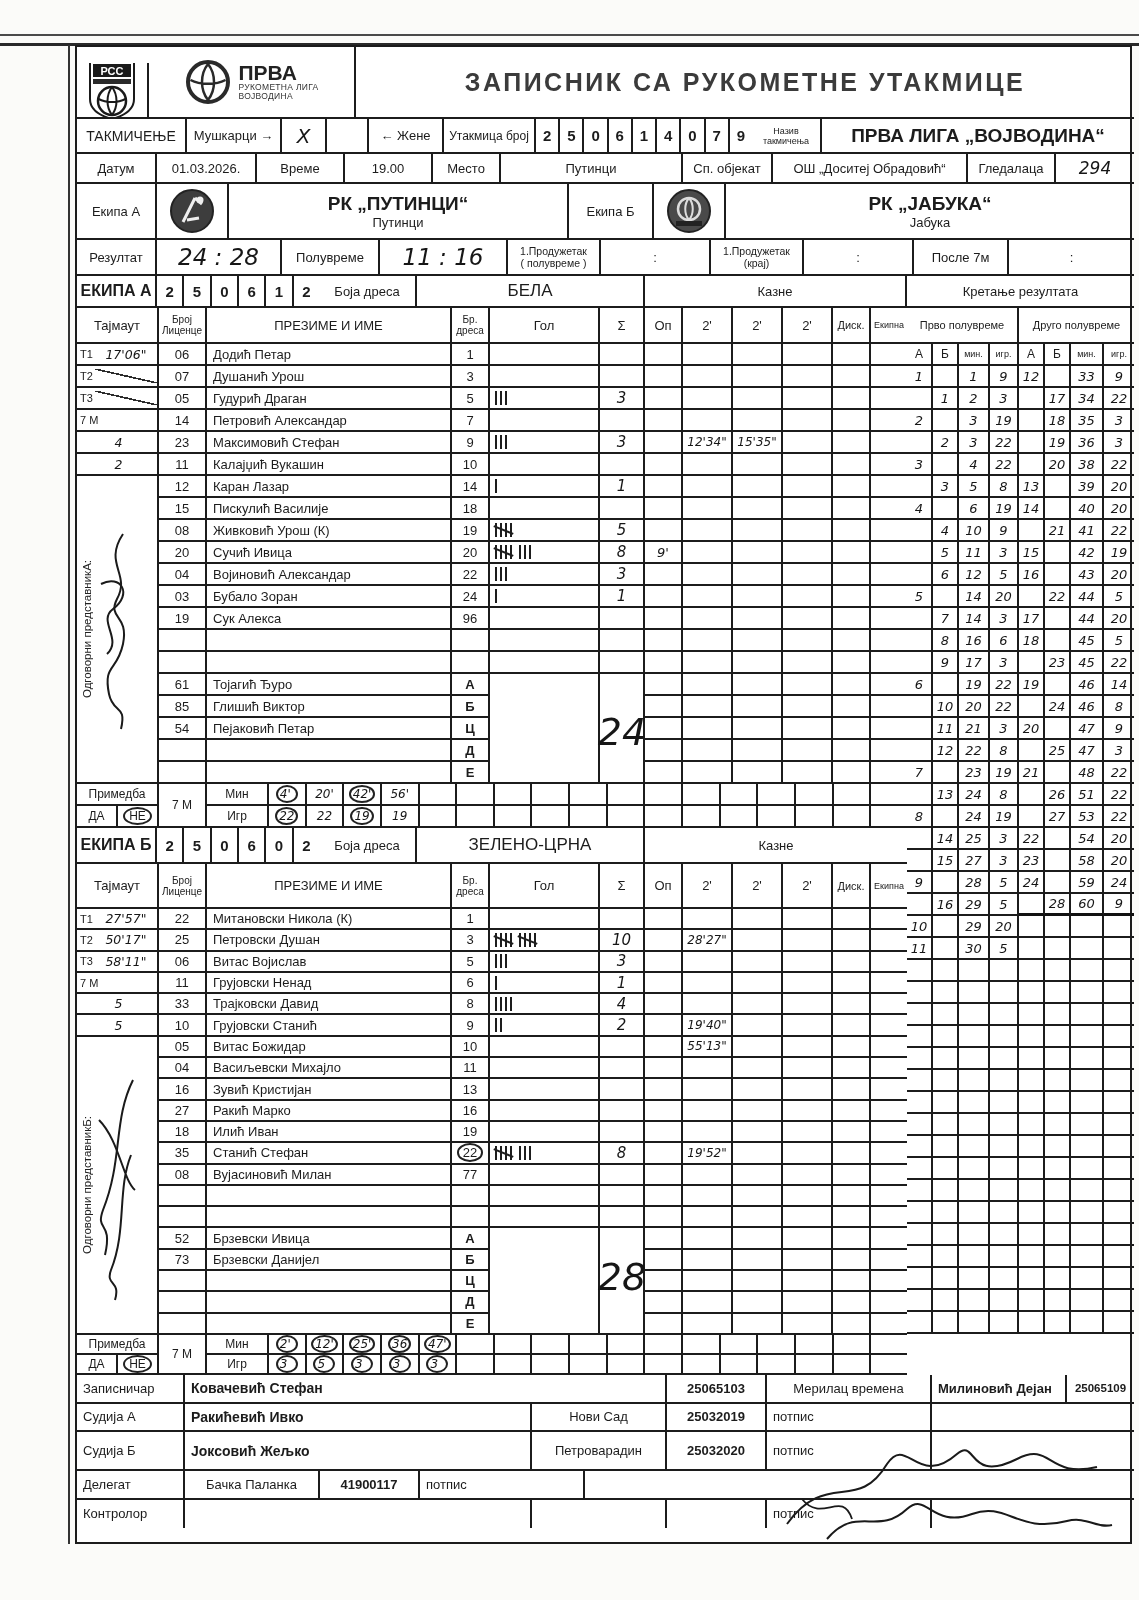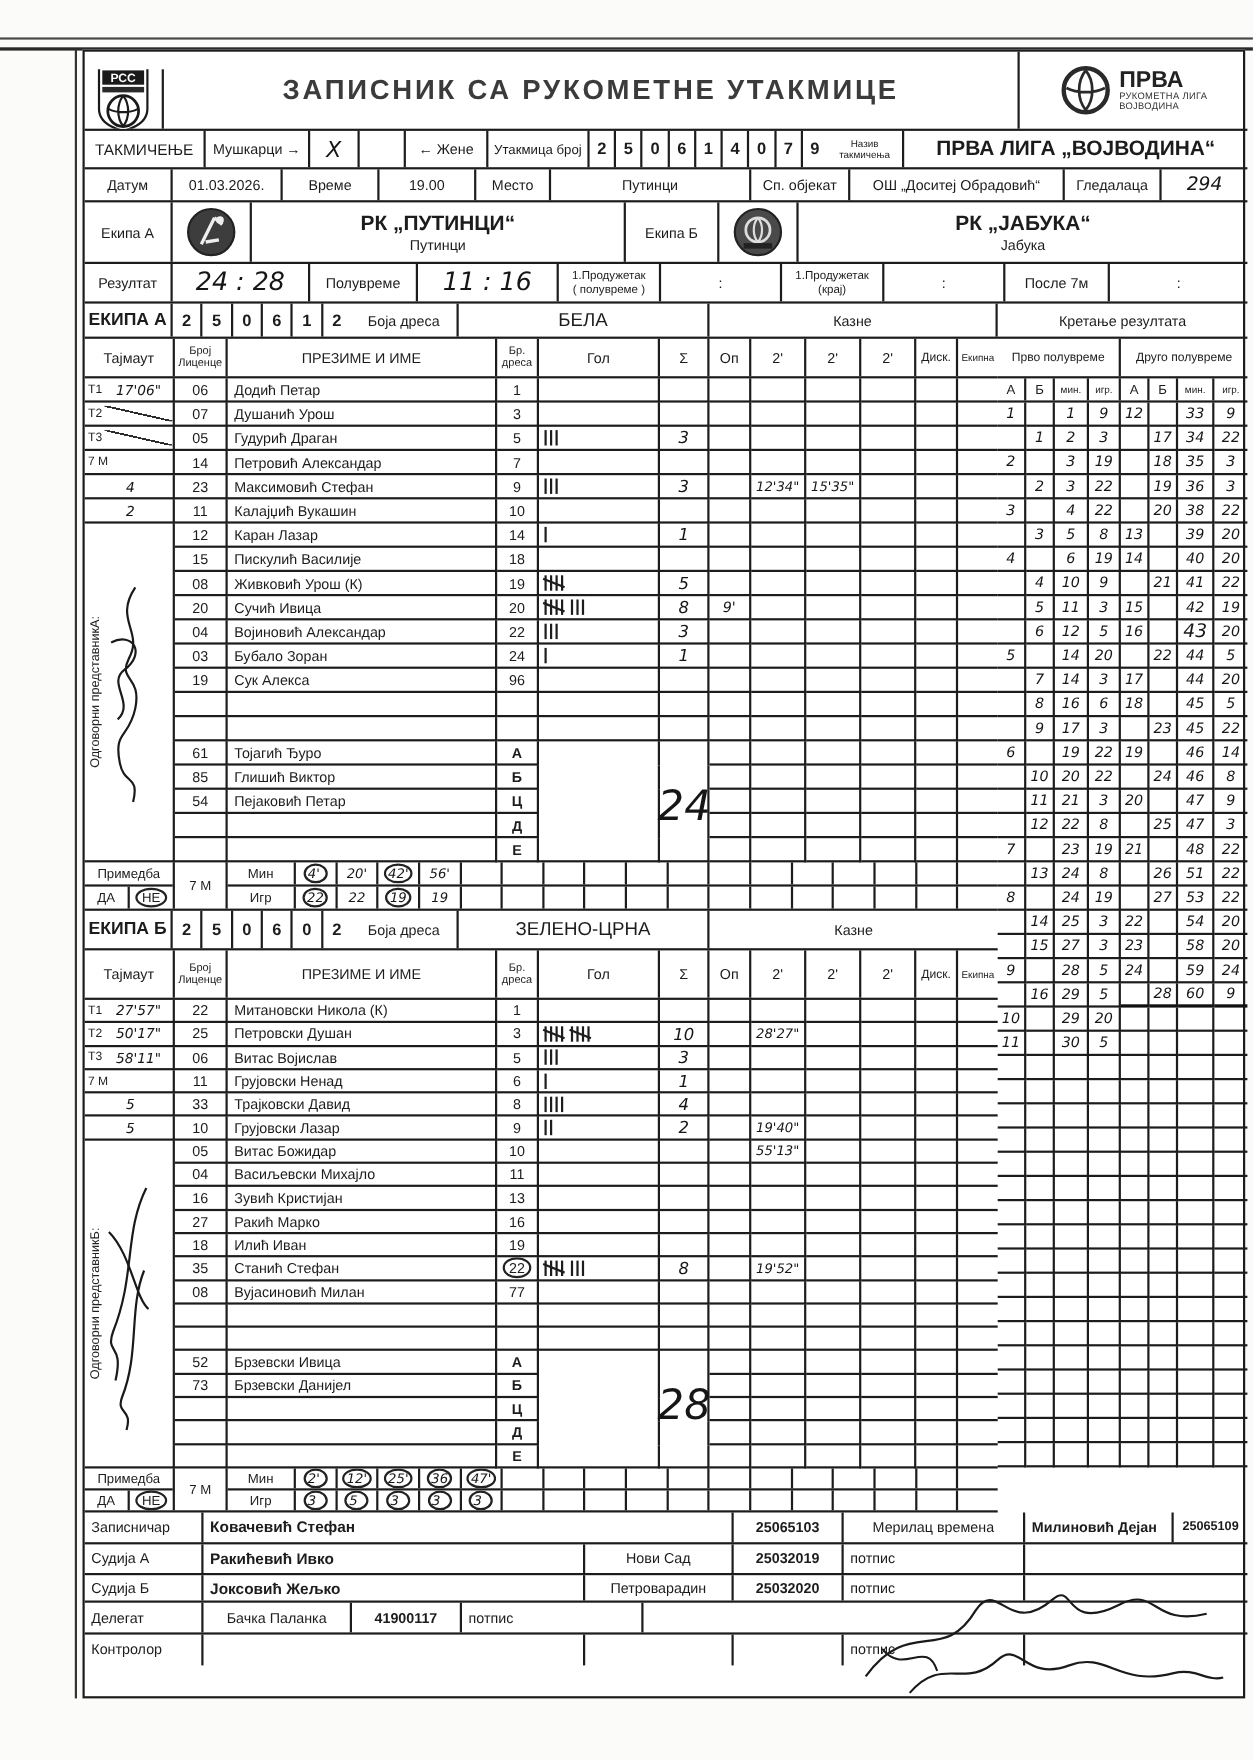--- a/index.html
+++ b/index.html
@@ -46,33 +46,33 @@
       <div class="cell rssbox">
         <svg width="52" height="62" viewBox="0 0 52 62">
           <path d="M4 2 H48 V40 Q48 54 26 60 Q4 54 4 40 Z" fill="#fff" stroke="#1a1a1a" stroke-width="2"></path>
           <rect x="7" y="5" width="38" height="13" fill="#1a1a1a"></rect>
           <text x="26" y="15.5" font-size="11" font-weight="bold" fill="#fff" text-anchor="middle" font-family="Liberation Sans,sans-serif">РСС</text>
           <rect x="7" y="20" width="38" height="5" fill="#2a2a2a"></rect>
           <circle cx="26" cy="42" r="14" fill="none" stroke="#1a1a1a" stroke-width="2.5"></circle>
           <path d="M26 28 C20 36 20 48 26 56 M26 28 C32 36 32 48 26 56 M12.5 40 C20 44 32 44 39.5 40" fill="none" stroke="#1a1a1a" stroke-width="2"></path>
         </svg>
       </div>
-      <div class="cell" style="flex:1;">
-        <span class="title">ЗАПИСНИК СА РУКОМЕТНЕ УТАКМИЦЕ</span>
-      </div>
       <div class="cell leaguebox">
         <svg width="48" height="48" viewBox="0 0 48 48" style="margin-right:6px;">
           <circle cx="24" cy="24" r="20" fill="none" stroke="#2a2a2a" stroke-width="4"></circle>
           <path d="M24 6 C16 16 16 32 24 42 M24 6 C32 16 32 32 24 42 M6.5 22 C16 27 32 27 41.5 22" fill="none" stroke="#2a2a2a" stroke-width="2.5"></path>
         </svg>
         <div style="text-align:left;">
           <div class="lg-name">ПРВА</div>
           <div class="lg-sub">РУКОМЕТНА ЛИГА</div>
           <div class="lg-sub">ВОЈВОДИНА</div>
         </div>
+      </div>
+      <div class="cell" style="flex:1;">
+        <span class="title">ЗАПИСНИК СА РУКОМЕТНЕ УТАКМИЦЕ</span>
       </div>
     </div>
 
     <div class="row" style="top:72px;height:35px;">
       <div class="cell lab" style="width:110px;font-size:14px;">ТАКМИЧЕЊЕ</div>
       <div class="cell lab" style="width:95px;">
         <span>Мушкарци</span>&nbsp;<span>→</span>
       </div>
       <div class="cell hw" style="width:45px;font-size:20px;">X</div>
       <div class="cell" style="width:42px;"></div>
@@ -759,21 +759,21 @@
           <div class="cell hw" style="width: 45px; flex: 0 0 45px; font-size: 15px; border-bottom: 2px solid rgb(28, 28, 28);">4</div>
           <div class="cell hw" style="width: 38px; flex: 0 0 38px; font-size: 13px; border-bottom: 2px solid rgb(28, 28, 28);"></div>
           <div class="cell hw" style="width: 50px; flex: 0 0 50px; font-size: 12px; border-bottom: 2px solid rgb(28, 28, 28);"></div>
           <div class="cell hw" style="width: 50px; flex: 0 0 50px; font-size: 12px; border-bottom: 2px solid rgb(28, 28, 28);"></div>
           <div class="cell hw" style="width: 50px; flex: 0 0 50px; border-bottom: 2px solid rgb(28, 28, 28);"></div>
           <div class="cell " style="width: 38px; flex: 0 0 38px; border-bottom: 2px solid rgb(28, 28, 28);"></div>
           <div class="cell " style="width: 36px; flex: 0 0 36px; border-right: none; border-bottom: 2px solid rgb(28, 28, 28);"></div>
         </div>
         <div style="display: flex; height: 21.3px; box-sizing: border-box;">
           <div class="cell lab" style="width: 48px; flex: 0 0 48px; border-bottom: 2px solid rgb(28, 28, 28);">10</div>
-          <div class="cell lab left" style="width: 245px; flex: 0 0 245px; border-bottom: 2px solid rgb(28, 28, 28);">Грујовски Лазар</div>
+          <div class="cell lab left" style="width: 245px; flex: 0 0 245px; border-bottom: 2px solid rgb(28, 28, 28);">Грујовски Станић</div>
           <div class="cell lab" style="width: 38px; flex: 0 0 38px; border-bottom: 2px solid rgb(28, 28, 28);">9</div>
           <div class="cell goalcell" style="width: 110px; flex: 0 0 110px; border-bottom: 2px solid rgb(28, 28, 28);">
             <span style="display: inline-flex; align-items: center;">
               <span class="tgroup">
                 <span class="tbar"></span>
                 <span class="tbar"></span>
               </span>
             </span>
           </div>
           <div class="cell hw" style="width: 45px; flex: 0 0 45px; font-size: 15px; border-bottom: 2px solid rgb(28, 28, 28);">2</div>
@@ -1198,21 +1198,21 @@
           <div class="cell hw" style="width: 33px; flex: 0 0 33px; font-size: 13px; border-bottom: 2px solid rgb(28, 28, 28);">42</div>
           <div class="cell hw" style="width: 30px; flex: 0 0 30px; font-size: 13px; border-bottom: 2px solid rgb(28, 28, 28); border-right: none;">19</div>
         </div>
         <div style="display: flex; height: 22px; box-sizing: border-box;">
           <div class="cell hw" style="width: 26px; flex: 0 0 26px; font-size: 13px; border-bottom: 2px solid rgb(28, 28, 28);"></div>
           <div class="cell hw" style="width: 26px; flex: 0 0 26px; font-size: 13px; border-bottom: 2px solid rgb(28, 28, 28);">6</div>
           <div class="cell hw" style="width: 31px; flex: 0 0 31px; font-size: 13px; border-bottom: 2px solid rgb(28, 28, 28);">12</div>
           <div class="cell hw" style="width: 29px; flex: 0 0 29px; font-size: 13px; border-bottom: 2px solid rgb(28, 28, 28);">5</div>
           <div class="cell hw" style="width: 26px; flex: 0 0 26px; font-size: 13px; border-bottom: 2px solid rgb(28, 28, 28);">16</div>
           <div class="cell hw" style="width: 26px; flex: 0 0 26px; font-size: 13px; border-bottom: 2px solid rgb(28, 28, 28);"></div>
-          <div class="cell hw" style="width: 33px; flex: 0 0 33px; font-size: 17px; border-bottom: 2px solid rgb(28, 28, 28);">43</div>
+          <div class="cell hw" style="width: 33px; flex: 0 0 33px; font-size: 13px; border-bottom: 2px solid rgb(28, 28, 28);">43</div>
           <div class="cell hw" style="width: 30px; flex: 0 0 30px; font-size: 13px; border-bottom: 2px solid rgb(28, 28, 28); border-right: none;">20</div>
         </div>
         <div style="display: flex; height: 22px; box-sizing: border-box;">
           <div class="cell hw" style="width: 26px; flex: 0 0 26px; font-size: 13px; border-bottom: 2px solid rgb(28, 28, 28);">5</div>
           <div class="cell hw" style="width: 26px; flex: 0 0 26px; font-size: 13px; border-bottom: 2px solid rgb(28, 28, 28);"></div>
           <div class="cell hw" style="width: 31px; flex: 0 0 31px; font-size: 13px; border-bottom: 2px solid rgb(28, 28, 28);">14</div>
           <div class="cell hw" style="width: 29px; flex: 0 0 29px; font-size: 13px; border-bottom: 2px solid rgb(28, 28, 28);">20</div>
           <div class="cell hw" style="width: 26px; flex: 0 0 26px; font-size: 13px; border-bottom: 2px solid rgb(28, 28, 28);"></div>
           <div class="cell hw" style="width: 26px; flex: 0 0 26px; font-size: 13px; border-bottom: 2px solid rgb(28, 28, 28);">22</div>
           <div class="cell hw" style="width: 33px; flex: 0 0 33px; font-size: 13px; border-bottom: 2px solid rgb(28, 28, 28);">44</div>
@@ -1560,21 +1560,21 @@
           <div class="cell " style="width: 67px; flex: 0 0 67px; font-weight: bold; font-size: 11.5px; border-right: none;">25065109</div>
         </div>
         <div style="display: flex; height: 28.5px; box-sizing: border-box; border-bottom: 2px solid rgb(28, 28, 28);">
           <div class="cell lab left" style="width: 108px; flex: 0 0 108px; border-bottom: none;">Судија А</div>
           <div class="cell left" style="width: 347px; flex: 0 0 347px; font-weight: bold; font-size: 14px;">Ракићевић Ивко</div>
           <div class="cell lab" style="width: 135px; flex: 0 0 135px;">Нови Сад</div>
           <div class="cell " style="width: 100px; flex: 0 0 100px; font-weight: bold; font-size: 13px;">25032019</div>
           <div class="cell lab left" style="width: 165px; flex: 0 0 165px;">потпис</div>
           <div class="cell " style="width: 202px; flex: 0 0 202px; border-right: none; border-bottom: none;"></div>
         </div>
-        <div style="display: flex; height: 25px; box-sizing: border-box; border-bottom: 2px solid rgb(28, 28, 28);">
+        <div style="display: flex; height: 39px; box-sizing: border-box; border-bottom: 2px solid rgb(28, 28, 28);">
           <div class="cell lab left" style="width: 108px; flex: 0 0 108px; border-bottom: none;">Судија Б</div>
           <div class="cell left" style="width: 347px; flex: 0 0 347px; font-weight: bold; font-size: 14px;">Јоксовић Жељко</div>
           <div class="cell lab" style="width: 135px; flex: 0 0 135px;">Петроварадин</div>
           <div class="cell " style="width: 100px; flex: 0 0 100px; font-weight: bold; font-size: 13px;">25032020</div>
           <div class="cell lab left" style="width: 165px; flex: 0 0 165px;">потпис</div>
           <div class="cell " style="width: 202px; flex: 0 0 202px; border-right: none; border-bottom: none;"></div>
         </div>
         <div style="display: flex; height: 28.5px; box-sizing: border-box; border-bottom: 2px solid rgb(28, 28, 28);">
           <div class="cell lab left" style="width: 108px; flex: 0 0 108px; border-bottom: none;">Делегат</div>
           <div class="cell lab" style="width: 135px; flex: 0 0 135px;">Бачка Паланка</div>

